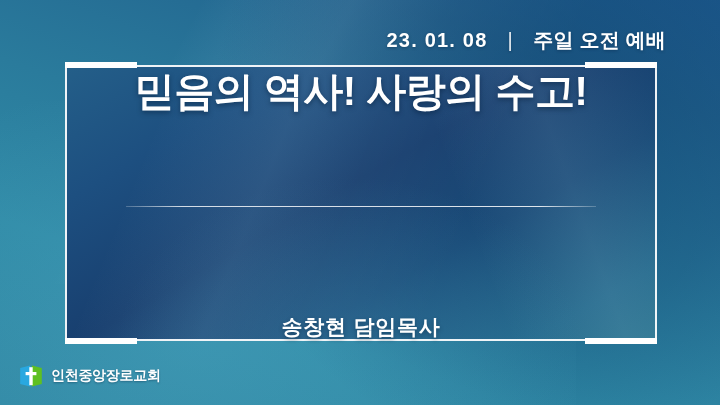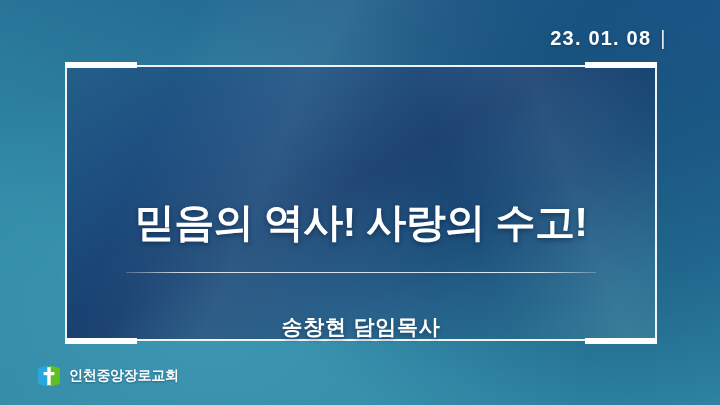--- a/index.html
+++ b/index.html
@@ -126,42 +126,41 @@
   .accent.tr-h { right: 0;  top: -3px;    width: 72px; height: 6px; }
   .accent.bl-h { left: 0;   bottom: -3px; width: 72px; height: 6px; }
   .accent.br-h { right: 0;  bottom: -3px; width: 72px; height: 6px; }
 
   
   .header-line {
     position: absolute;
     right: 54px; top: 27px;
     display: flex;
     align-items: center;
-    gap: 9px;
+    gap: 20px;
     color: #ffffff;
     font-size: 20px;
     font-weight: 700;
     letter-spacing: 0.6px;
     text-shadow: 0 1px 3px rgba(8,38,66,0.45);
     white-space: nowrap;
   }
   .header-date { letter-spacing: 1.2px; }
   .header-sep { opacity: 0.9; font-weight: 400; }
   .header-service { letter-spacing: 0.2px; }
 
   
   .content {
     position: absolute;
     left: 65px; top: 65px;
     width: 592px; height: 276px;
     display: flex;
     flex-direction: column;
     align-items: center;
-    justify-content: flex-end;
-    padding-top: 44px;
+    justify-content: space-between;
   }
 
   .title {
     color: #ffffff;
     font-size: 40px;
     font-weight: 700;
     line-height: 1.32;
     text-align: center;
     letter-spacing: -0.5px;
     text-shadow: 0 2px 5px rgba(6,30,56,0.55);
@@ -185,21 +184,21 @@
     color: #ffffff;
     font-size: 21px;
     font-weight: 700;
     letter-spacing: 0.8px;
     text-shadow: 0 2px 4px rgba(6,30,56,0.45);
   }
 
   
   .logo {
     position: absolute;
-    left: 36px; bottom: 16px;
+    left: 18px; bottom: 16px;
     display: flex;
     align-items: center;
     gap: 7px;
   }
   .logo-mark { width: 26px; height: 26px; display: block; }
   .logo-text {
     color: #ffffff;
     font-size: 14px;
     font-weight: 700;
     letter-spacing: -0.3px;
@@ -228,20 +227,21 @@
     <span class="edge right"></span>
     <span class="accent tl-h"></span>
     <span class="accent tr-h"></span>
     <span class="accent bl-h"></span>
     <span class="accent br-h"></span>
   </div>
 
   <div class="header-line">
     <span class="header-date">23. 01. 08</span>
     <span class="header-sep">|</span>
+    <span class="header-service">주일 오전 예배</span>
   </div>
 
   <div class="content">
     <h1 class="title">
       <span class="title-line">믿음의 역사! 사랑의 수고!</span>
     </h1>
 
     <div class="divider"></div>
 
     <div class="speaker">송창현 담임목사</div>

